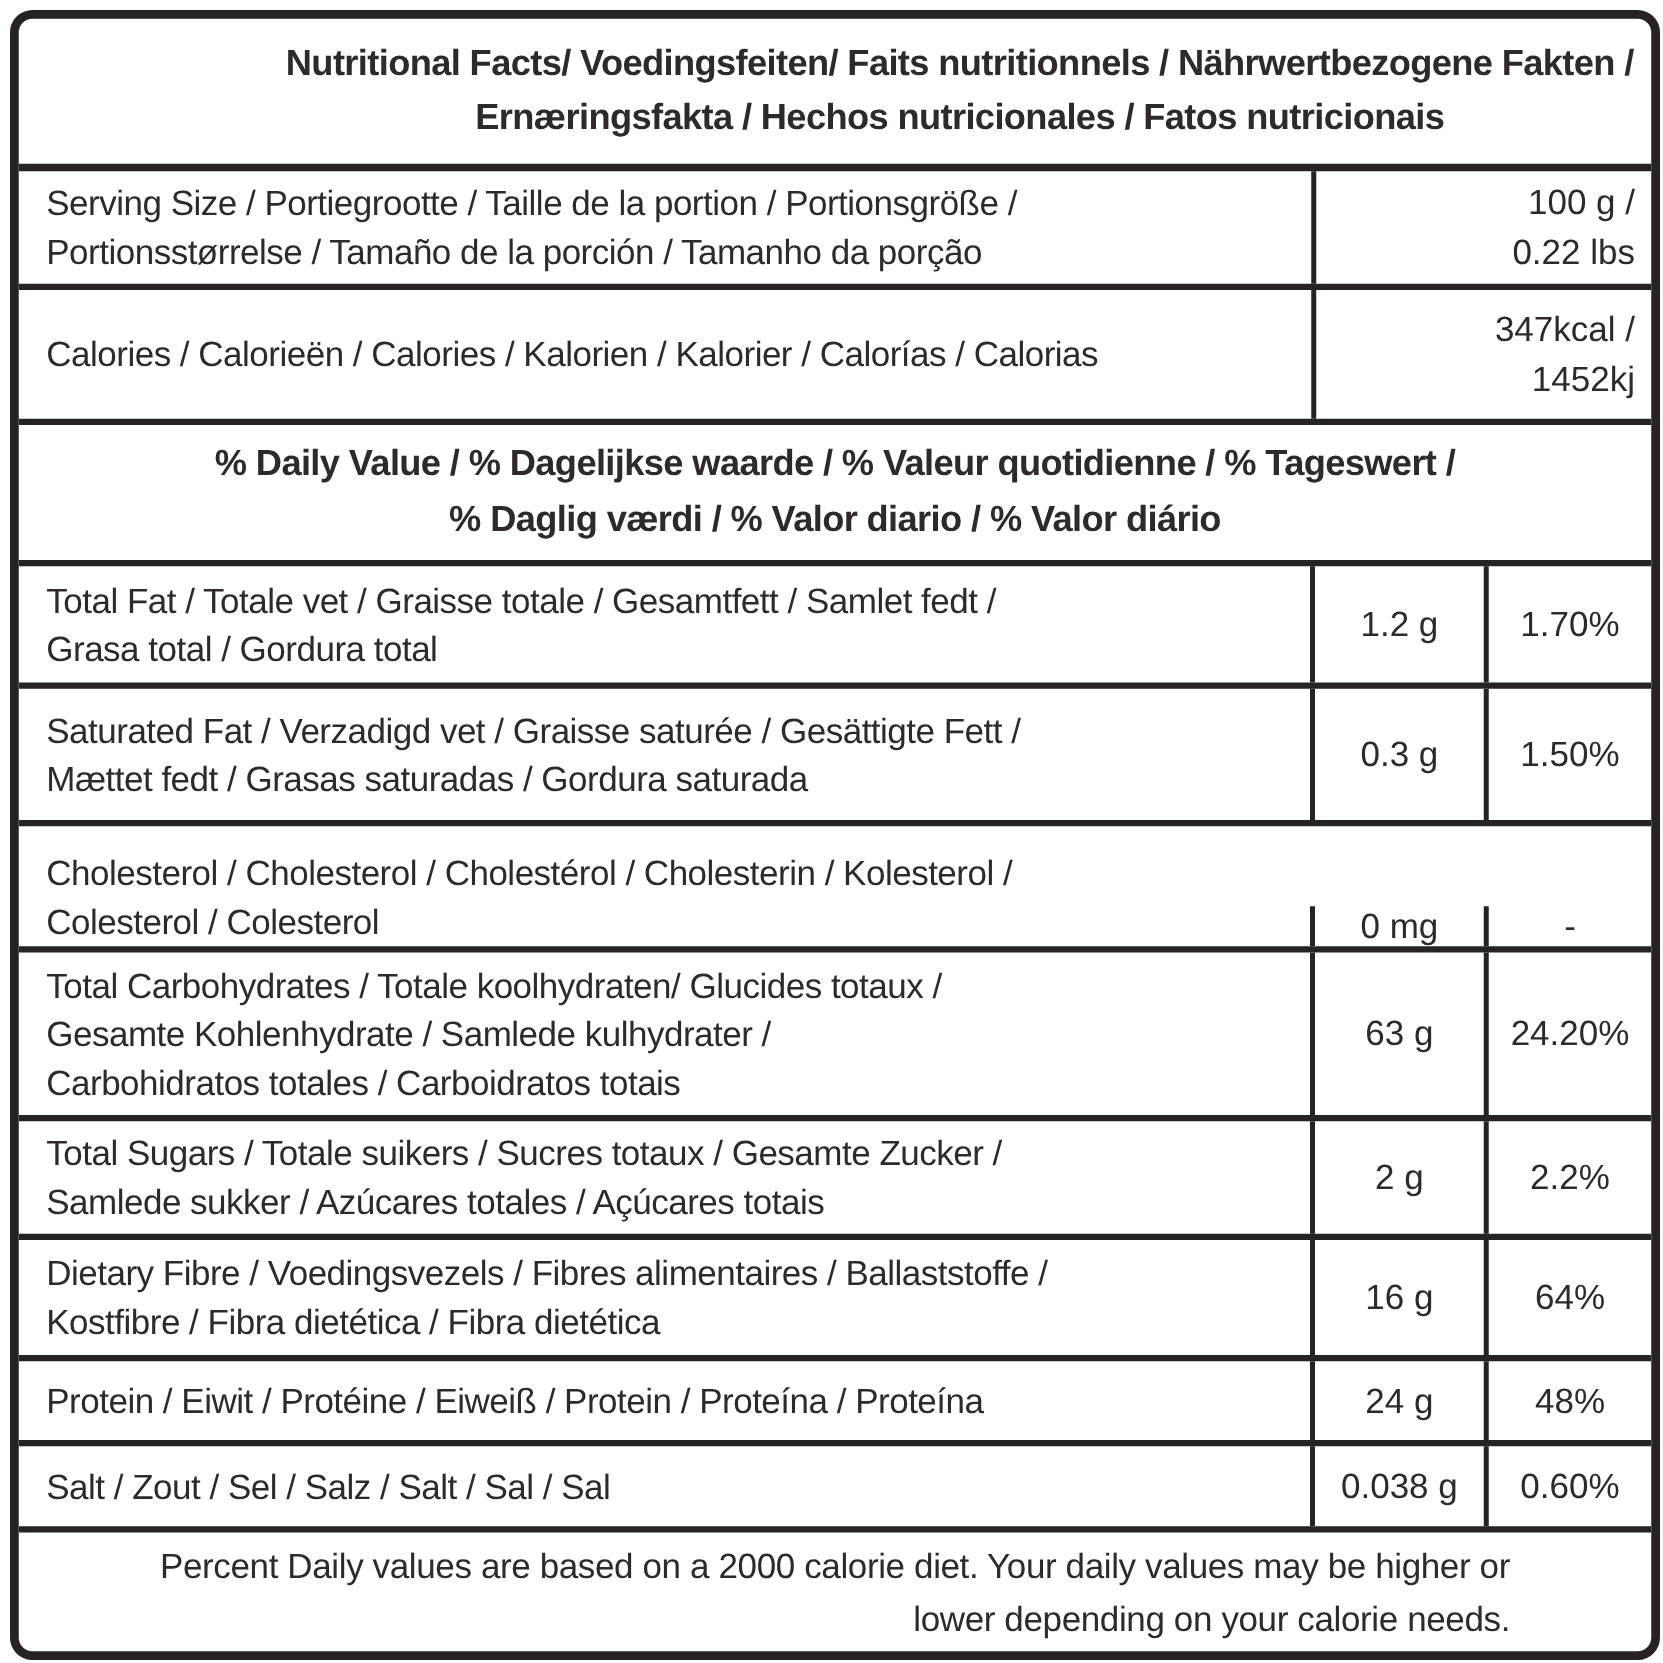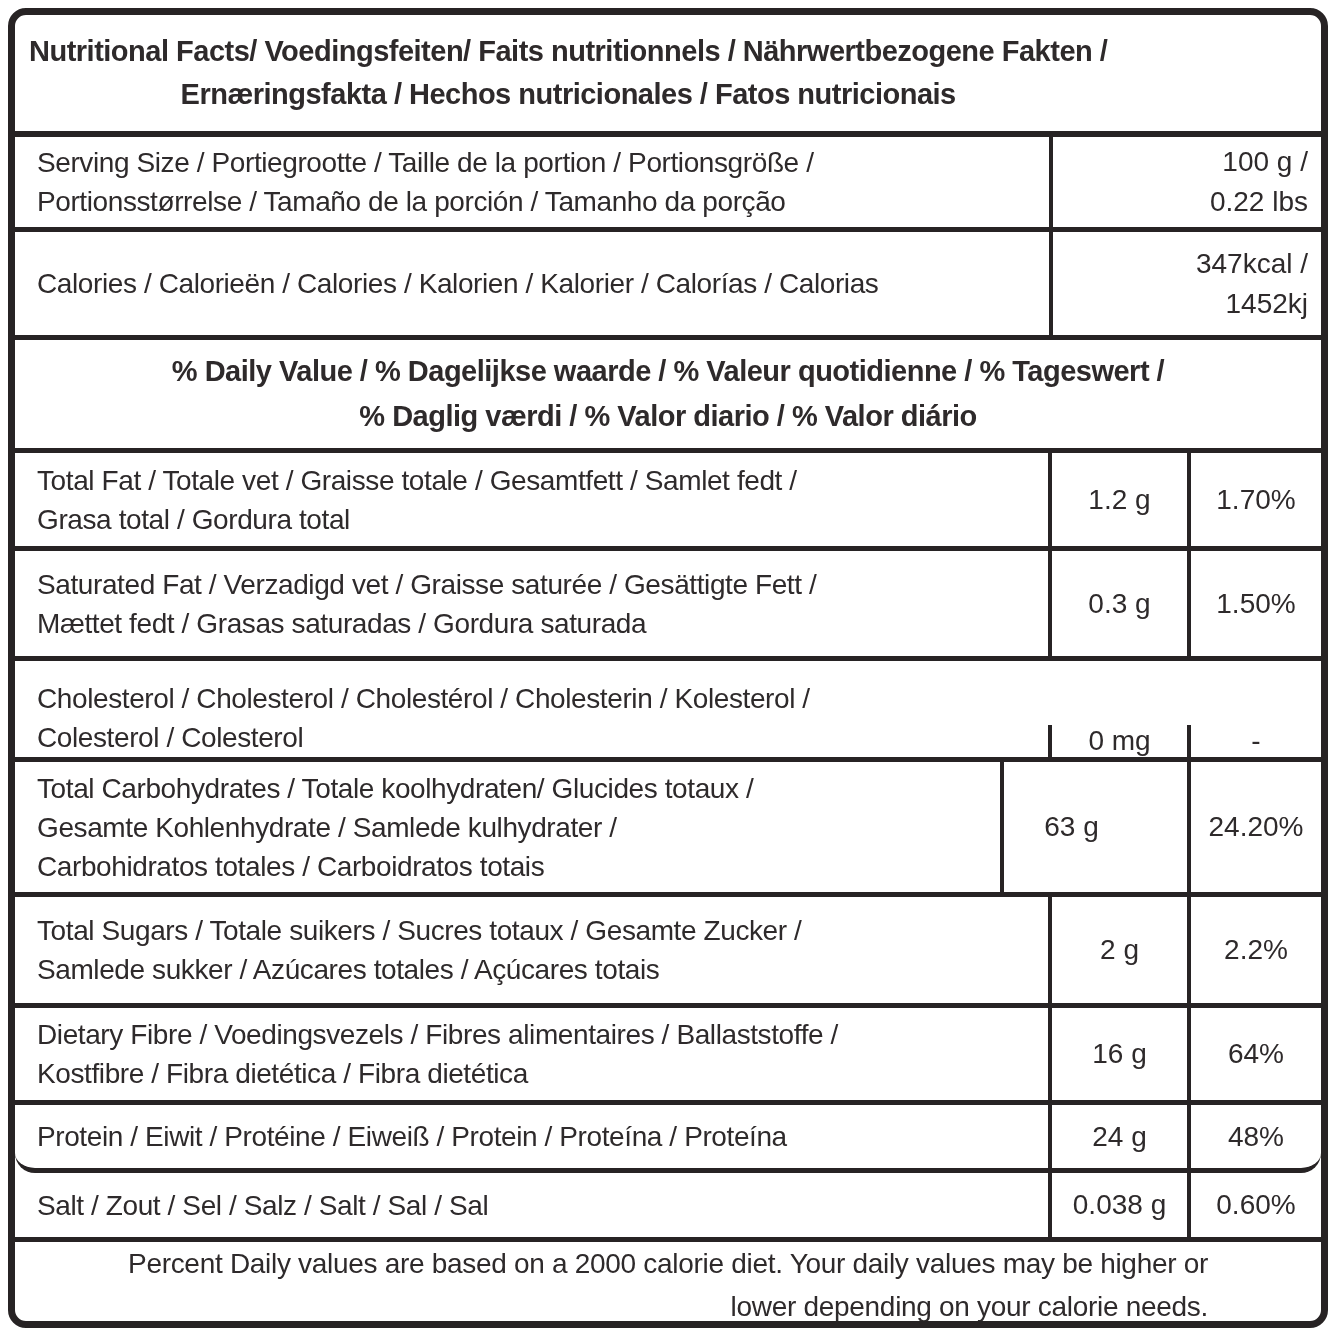--- a/index.html
+++ b/index.html
@@ -29,21 +29,21 @@
     border-bottom: 5px solid #272324;
     flex: 0 0 auto;
   }
   .pre { white-space: pre-line; }
 
   
   .row-title {
     height: 122px;
     border-bottom-width: 6px;
     align-items: center;
-    justify-content: flex-start;
+    justify-content: flex-end;
     text-align: center;
     font-weight: bold;
     font-size: 29px;
     line-height: 43px;
     letter-spacing: -0.5px;
     padding: 0 14px;
   }
   .row-dv {
     height: 113px;
     align-items: center;
@@ -113,24 +113,24 @@
     font-size: 28px;
     box-sizing: border-box;
   }
 
   
   .h-serving   { height: 95px;  }
   .h-calories  { height: 108px;  }
   .h-fat       { height: 98px;  }
   .h-satfat    { height: 110px; }
   .h-chol      { height: 101px; align-items: flex-end; }
-  .h-carbs     { height: 135px; gap: 48px; }
-  .h-sugars    { height: 111px;  }
+  .h-carbs     { height: 135px; }
+  .h-sugars    { height: 95px;  }
   .h-fibre     { height: 97px;  }
-  .h-protein   { height: 68px; border-radius: 20px;  }
+  .h-protein   { height: 68px;  }
   .h-salt      { height: 69px;  }
 </style>
 </head>
 <body>
 
 <div class="panel">
 
   <div class="row row-title">
     <div class="pre">Nutritional Facts/ Voedingsfeiten/ Faits nutritionnels / Nährwertbezogene Fakten /
 Ernæringsfakta / Hechos nutricionales / Fatos nutricionais</div>

